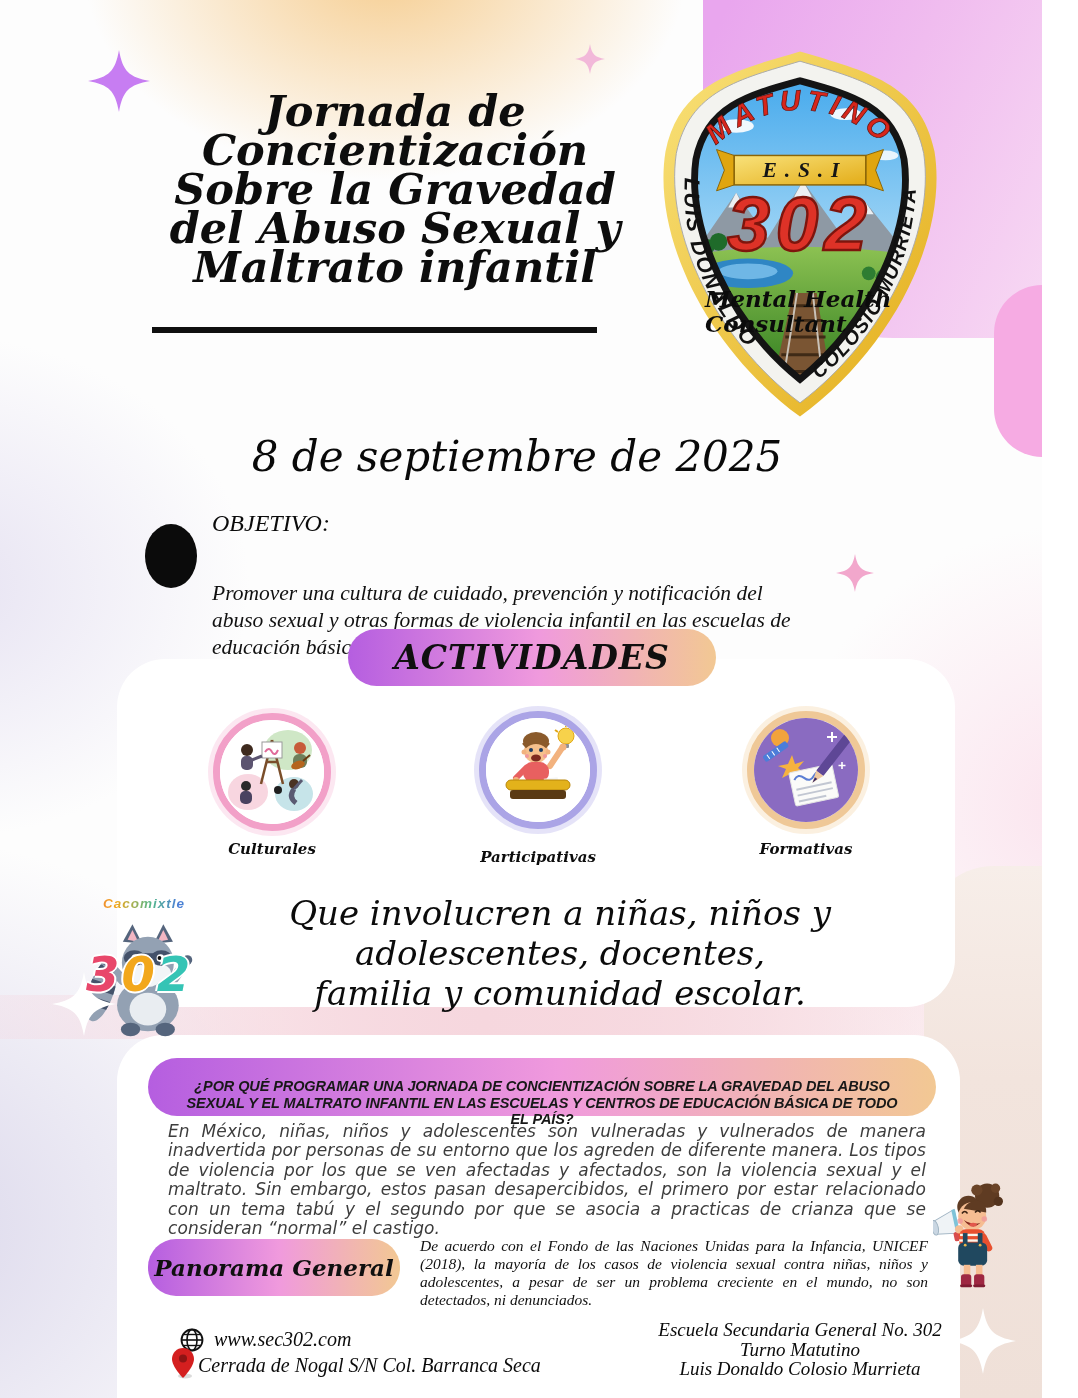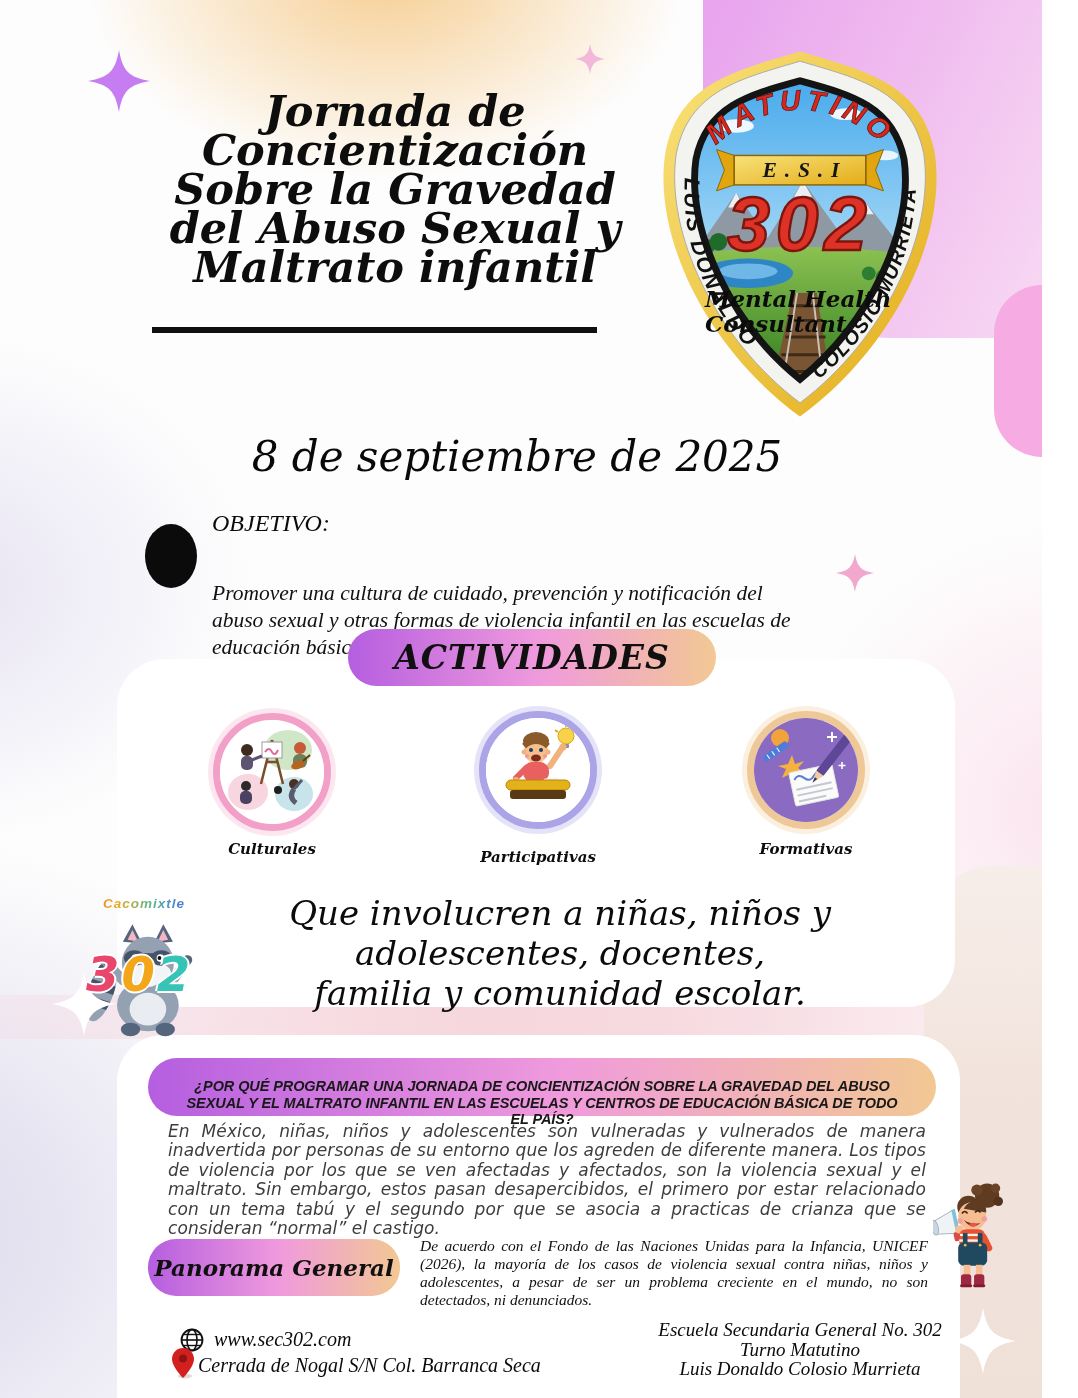--- a/index.html
+++ b/index.html
@@ -359,21 +359,21 @@
   <div class="abs mascot-num"><span class="d-red">3</span><span class="d-amber">0</span><span class="d-teal">2</span></div>
 
   <div class="abs card2"></div>
   <div class="abs pill question-pill">
     <div class="inner pre">¿POR QUÉ PROGRAMAR UNA JORNADA DE CONCIENTIZACIÓN SOBRE LA GRAVEDAD DEL ABUSO
 SEXUAL Y EL MALTRATO INFANTIL EN LAS ESCUELAS Y CENTROS DE EDUCACIÓN BÁSICA DE TODO
 EL PAÍS?</div>
   </div>
   <div class="abs paragraph">En México, niñas, niños y adolescentes son vulneradas y vulnerados de manera inadvertida por personas de su entorno que los agreden de diferente manera. Los tipos de violencia por los que se ven afectadas y afectados, son la violencia sexual y el maltrato. Sin embargo, estos pasan desapercibidos, el primero por estar relacionado con un tema tabú y el segundo por que se asocia a practicas de crianza que se consideran “normal” el castigo.</div>
   <div class="abs pill panorama-pill">Panorama General</div>
-  <div class="abs unicef">De acuerdo con el Fondo de las Naciones Unidas para la Infancia, UNICEF (2026), la mayoría de los casos de violencia sexual contra niñas, niños y adolescentes, a pesar de ser un problema creciente en el mundo, no son detectados, ni denunciados.</div>
+  <div class="abs unicef">De acuerdo con el Fondo de las Naciones Unidas para la Infancia, UNICEF (2018), la mayoría de los casos de violencia sexual contra niñas, niños y adolescentes, a pesar de ser un problema creciente en el mundo, no son detectados, ni denunciados.</div>
 
   <div class="abs globe-icon">
     <svg viewBox="0 0 24 24">
       <circle cx="12" cy="12" r="10.5" fill="none" stroke="#111" stroke-width="1.8"></circle>
       <ellipse cx="12" cy="12" rx="5" ry="10.5" fill="none" stroke="#111" stroke-width="1.6"></ellipse>
       <line x1="1.5" y1="12" x2="22.5" y2="12" stroke="#111" stroke-width="1.6"></line>
       <line x1="3" y1="6.5" x2="21" y2="6.5" stroke="#111" stroke-width="1.4"></line>
       <line x1="3" y1="17.5" x2="21" y2="17.5" stroke="#111" stroke-width="1.4"></line>
     </svg>
   </div>

